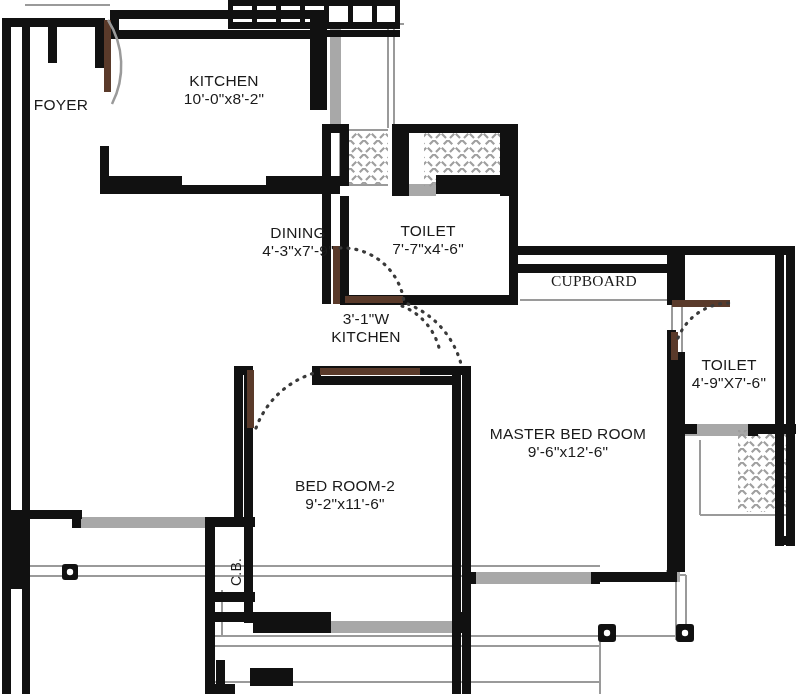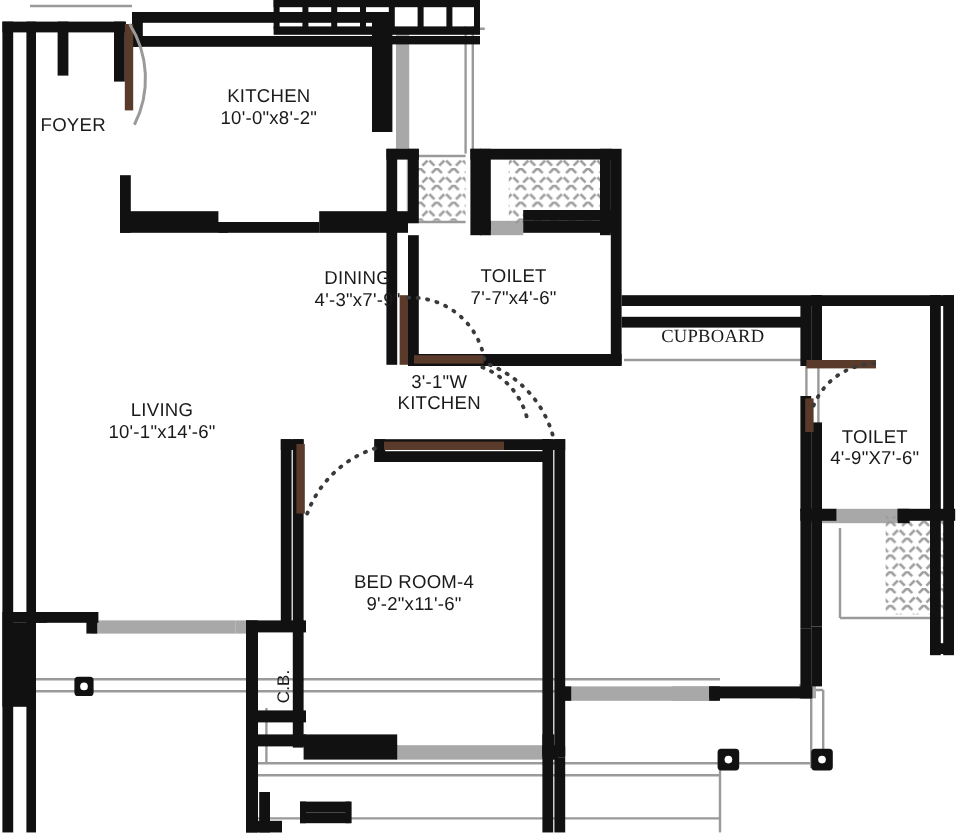--- a/index.html
+++ b/index.html
@@ -280,30 +280,30 @@
   <div class="lbl" style="left:267px;top:224px;transform:translateX(-50%);margin-left:31px;">
     <span class="name">DINING</span>
     <span class="dim">4'-3"x7'-9"</span>
   </div>
 
   <div class="lbl" style="left:428px;top:222px;transform:translateX(-50%);">
     <span class="name">TOILET</span>
     <span class="dim">7'-7"x4'-6"</span>
   </div>
 
-  <div class="lbl" style="left:135px;top:334px;transform:translateX(-50%);">
-    <span class="name">LIVING</span>
-    <span class="dim">10'-1"x14'-6"</span>
-  </div>
 
   <div class="lbl" style="left:345px;top:477px;transform:translateX(-50%);">
-    <span class="name">BED ROOM-4</span>
+    <span class="name">BED ROOM-2</span>
     <span class="dim">9'-2"x11'-6"</span>
   </div>
 
+  <div class="lbl" style="left:568px;top:425px;transform:translateX(-50%);">
+    <span class="name">MASTER BED ROOM</span>
+    <span class="dim">9'-6"x12'-6"</span>
+  </div>
 
   <div class="lbl" style="left:729px;top:356px;transform:translateX(-50%);">
     <span class="name">TOILET</span>
     <span class="dim">4'-9"X7'-6"</span>
   </div>
 
   <div class="lbl" style="left:366px;top:310px;transform:translateX(-50%);">
     <span class="name">3'-1"W</span>
     <span class="dim">KITCHEN</span>
   </div>

